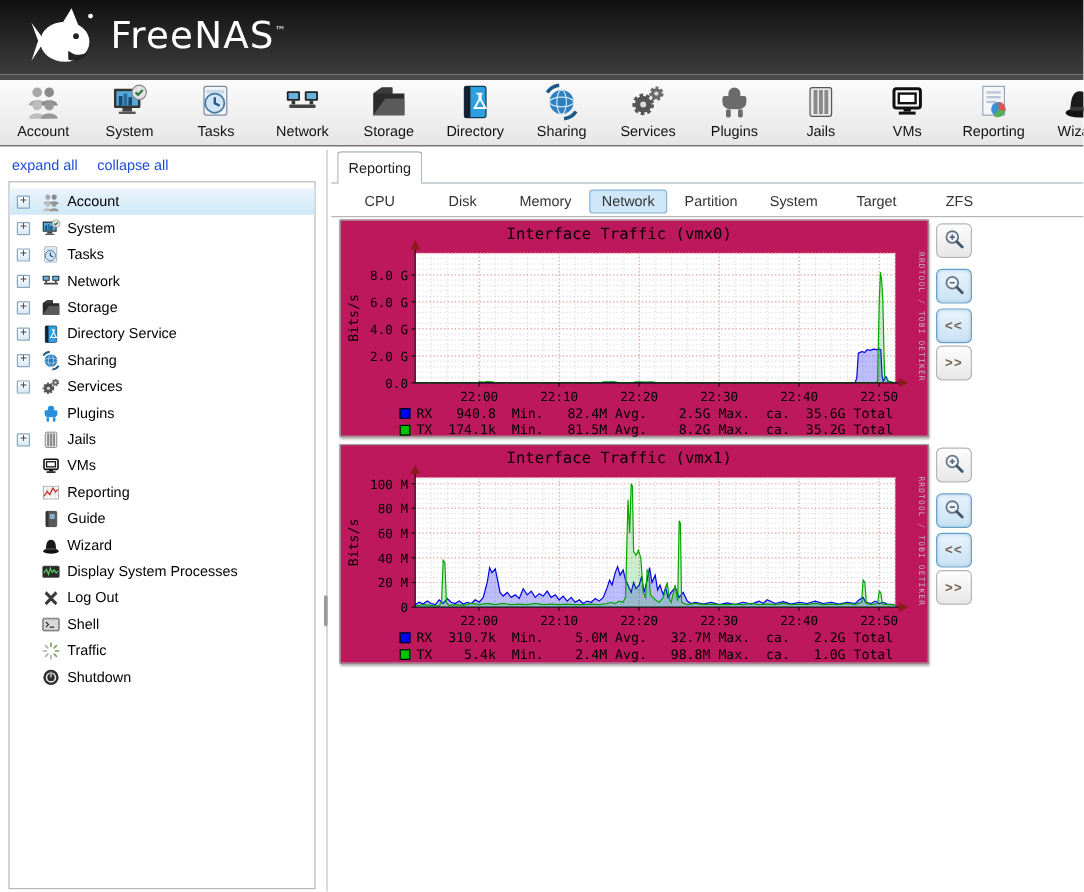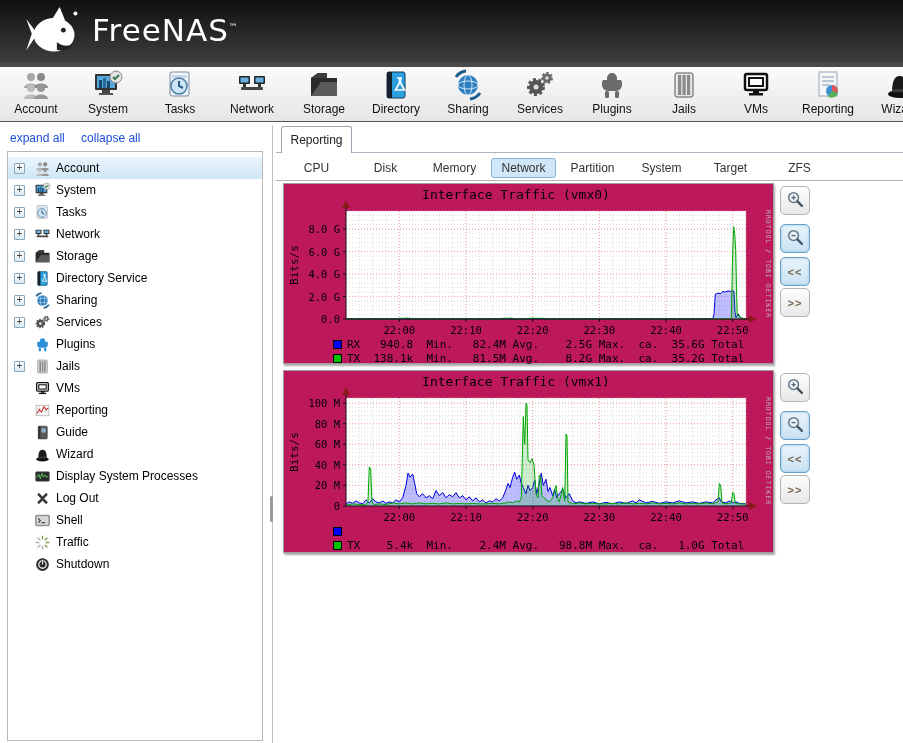--- a/index.html
+++ b/index.html
@@ -553,21 +553,21 @@
         <text x="448.6666666666667" y="150" text-anchor="middle" font-family="DejaVu Sans Mono, monospace" font-size="10.5px" fill="#000">22:50</text>
         <line x1="448.6666666666667" y1="135" x2="448.6666666666667" y2="138" stroke="#111"></line>
       </svg>
       <div class="legend" style="top: 153px;">
         <div class="lrow">
           <span class="sq" style="background:#0000ff"></span>
           <span class="ltext">RX   940.8  Min.   82.4M Avg.    2.5G Max.  ca.  35.6G Total</span>
         </div>
         <div class="lrow">
           <span class="sq" style="background:#00c000"></span>
-          <span class="ltext">TX  138.1k  Min.   81.5M Avg.    8.2G Max.  ca.  35.2G Total</span>
+          <span class="ltext">TX  174.1k  Min.   81.5M Avg.    8.2G Max.  ca.  35.2G Total</span>
         </div>
       </div>
       <div class="watermark">RRDTOOL / TOBI OETIKER</div>
     </div>
     <div class="gbtn" style="top: 186px;">
       <span><svg width="17" height="17" viewBox="0 0 16 16">
           <circle cx="6.2" cy="6.2" r="4.6" fill="#eef4fa" stroke="#667788" stroke-width="1.4"></circle>
           <path d="M9.8 9.8 L14 14" stroke="#445566" stroke-width="2.2" stroke-linecap="round"></path>
           <path d="M6.2 4.2 v4 M4.2 6.2 h4" stroke="#556677" stroke-width="1.3"></path>
         </svg></span>
@@ -683,20 +683,21 @@
         <text x="315.33333333333337" y="150" text-anchor="middle" font-family="DejaVu Sans Mono, monospace" font-size="10.5px" fill="#000">22:30</text>
         <line x1="315.33333333333337" y1="135" x2="315.33333333333337" y2="138" stroke="#111"></line>
         <text x="382" y="150" text-anchor="middle" font-family="DejaVu Sans Mono, monospace" font-size="10.5px" fill="#000">22:40</text>
         <line x1="382" y1="135" x2="382" y2="138" stroke="#111"></line>
         <text x="448.6666666666667" y="150" text-anchor="middle" font-family="DejaVu Sans Mono, monospace" font-size="10.5px" fill="#000">22:50</text>
         <line x1="448.6666666666667" y1="135" x2="448.6666666666667" y2="138" stroke="#111"></line>
       </svg>
       <div class="legend" style="top: 153px;">
         <div class="lrow">
           <span class="sq" style="background:#0000ff"></span>
+          <span class="ltext">RX  310.7k  Min.    5.0M Avg.   32.7M Max.  ca.   2.2G Total</span>
         </div>
         <div class="lrow">
           <span class="sq" style="background:#00c000"></span>
           <span class="ltext">TX    5.4k  Min.    2.4M Avg.   98.8M Max.  ca.   1.0G Total</span>
         </div>
       </div>
       <div class="watermark">RRDTOOL / TOBI OETIKER</div>
     </div>
     <div class="gbtn" style="top: 373px;">
       <span><svg width="17" height="17" viewBox="0 0 16 16">

